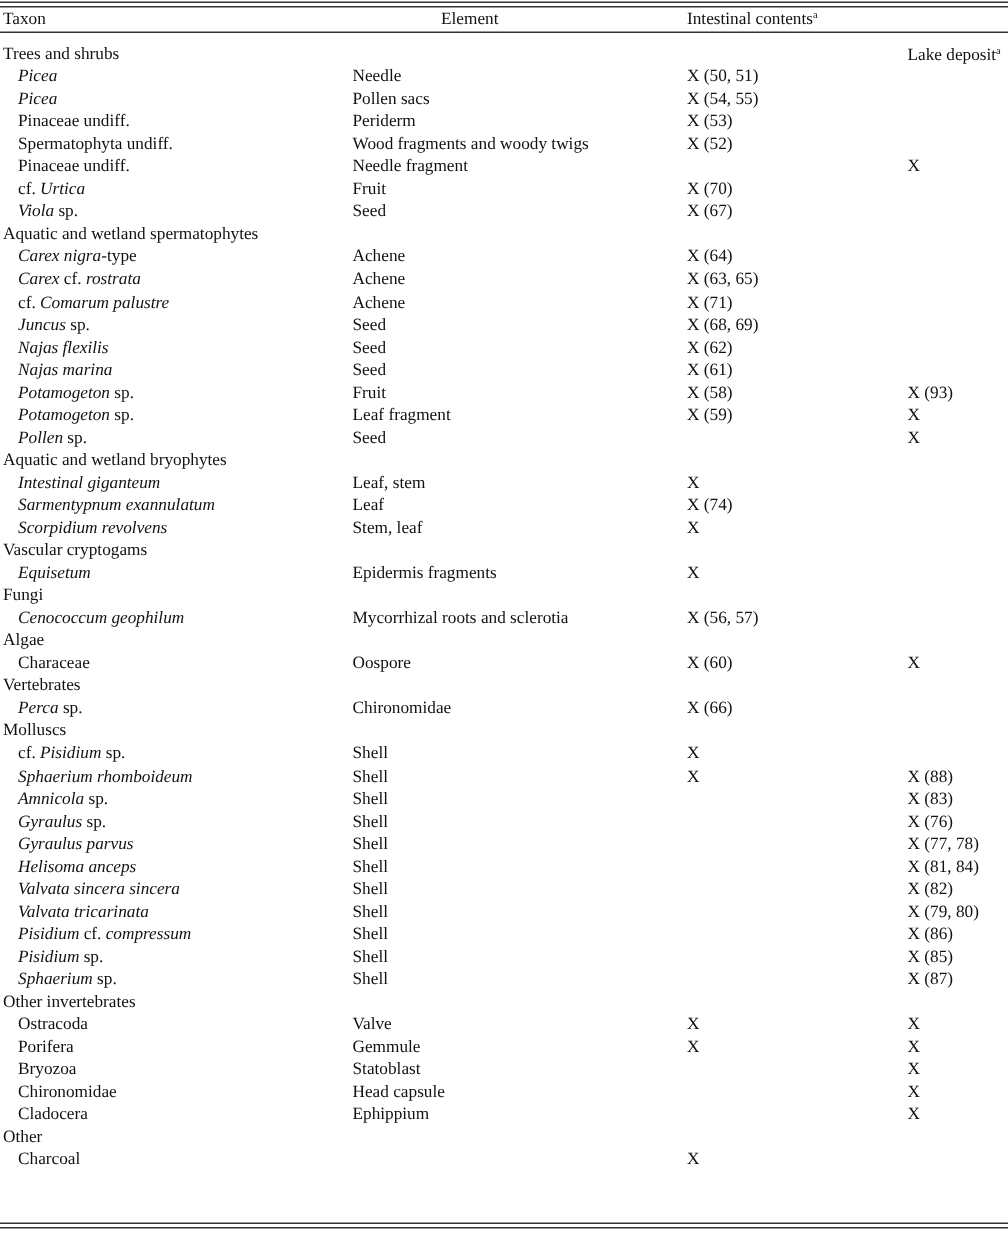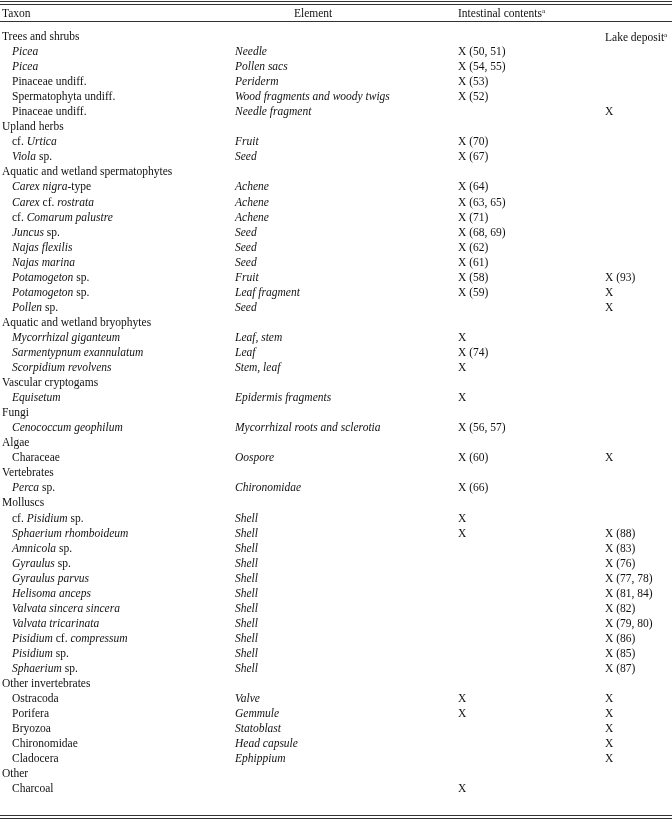--- a/index.html
+++ b/index.html
@@ -19,21 +19,21 @@
     .h-taxon { left: 2px; }
     .h-element { left: 270px; margin-left: 24px; }
     .h-intestinal { left: 458px; }
     .h-lake { left: 605px; margin-top: 24px; }
     sup { font-size: 7px; vertical-align: 4px; line-height: 0; }
     #rows { position: absolute; top: 29px; left: 0; width: 672px; }
     .row { position: relative; height: 15.06px; line-height: 15px; }
     .cell { position: absolute; top: 0; white-space: nowrap; }
     .c-taxon { left: 12px; }
     .row.section .c-taxon { left: 2px; }
-    .c-element { left: 235px; font-style: italic; }
+    .c-element { left: 235px; }
     .c-int { left: 458px; }
     .c-lake { left: 605px; }
     i { font-style: italic; }
   </style>
 </head>
 <body>
 
 <div class="rule r-top1"></div>
 <div class="rule r-top2"></div>
 
@@ -73,23 +73,20 @@
       <span class="cell c-element">Wood fragments and woody twigs</span>
       <span class="cell c-int">X (52)</span>
       <span class="cell c-lake"></span>
     </div>
     <div class="row">
       <span class="cell c-taxon"><span>Pinaceae undiff.</span></span>
       <span class="cell c-element">Needle fragment</span>
       <span class="cell c-int"></span>
       <span class="cell c-lake">X</span>
     </div>
-    <div class="row section">
-      <span class="cell c-taxon"><span>Upland herbs</span></span>
-    </div>
     <div class="row">
       <span class="cell c-taxon"><span>cf. </span><i>Urtica</i></span>
       <span class="cell c-element">Fruit</span>
       <span class="cell c-int">X (70)</span>
       <span class="cell c-lake"></span>
     </div>
     <div class="row">
       <span class="cell c-taxon"><i>Viola</i><span> sp.</span></span>
       <span class="cell c-element">Seed</span>
       <span class="cell c-int">X (67)</span>
@@ -149,21 +146,21 @@
     <div class="row">
       <span class="cell c-taxon"><i>Pollen</i><span> sp.</span></span>
       <span class="cell c-element">Seed</span>
       <span class="cell c-int"></span>
       <span class="cell c-lake">X</span>
     </div>
     <div class="row section">
       <span class="cell c-taxon"><span>Aquatic and wetland bryophytes</span></span>
     </div>
     <div class="row">
-      <span class="cell c-taxon"><i>Mycorrhizal giganteum</i></span>
+      <span class="cell c-taxon"><i>Intestinal giganteum</i></span>
       <span class="cell c-element">Leaf, stem</span>
       <span class="cell c-int">X</span>
       <span class="cell c-lake"></span>
     </div>
     <div class="row">
       <span class="cell c-taxon"><i>Sarmentypnum exannulatum</i></span>
       <span class="cell c-element">Leaf</span>
       <span class="cell c-int">X (74)</span>
       <span class="cell c-lake"></span>
     </div>

